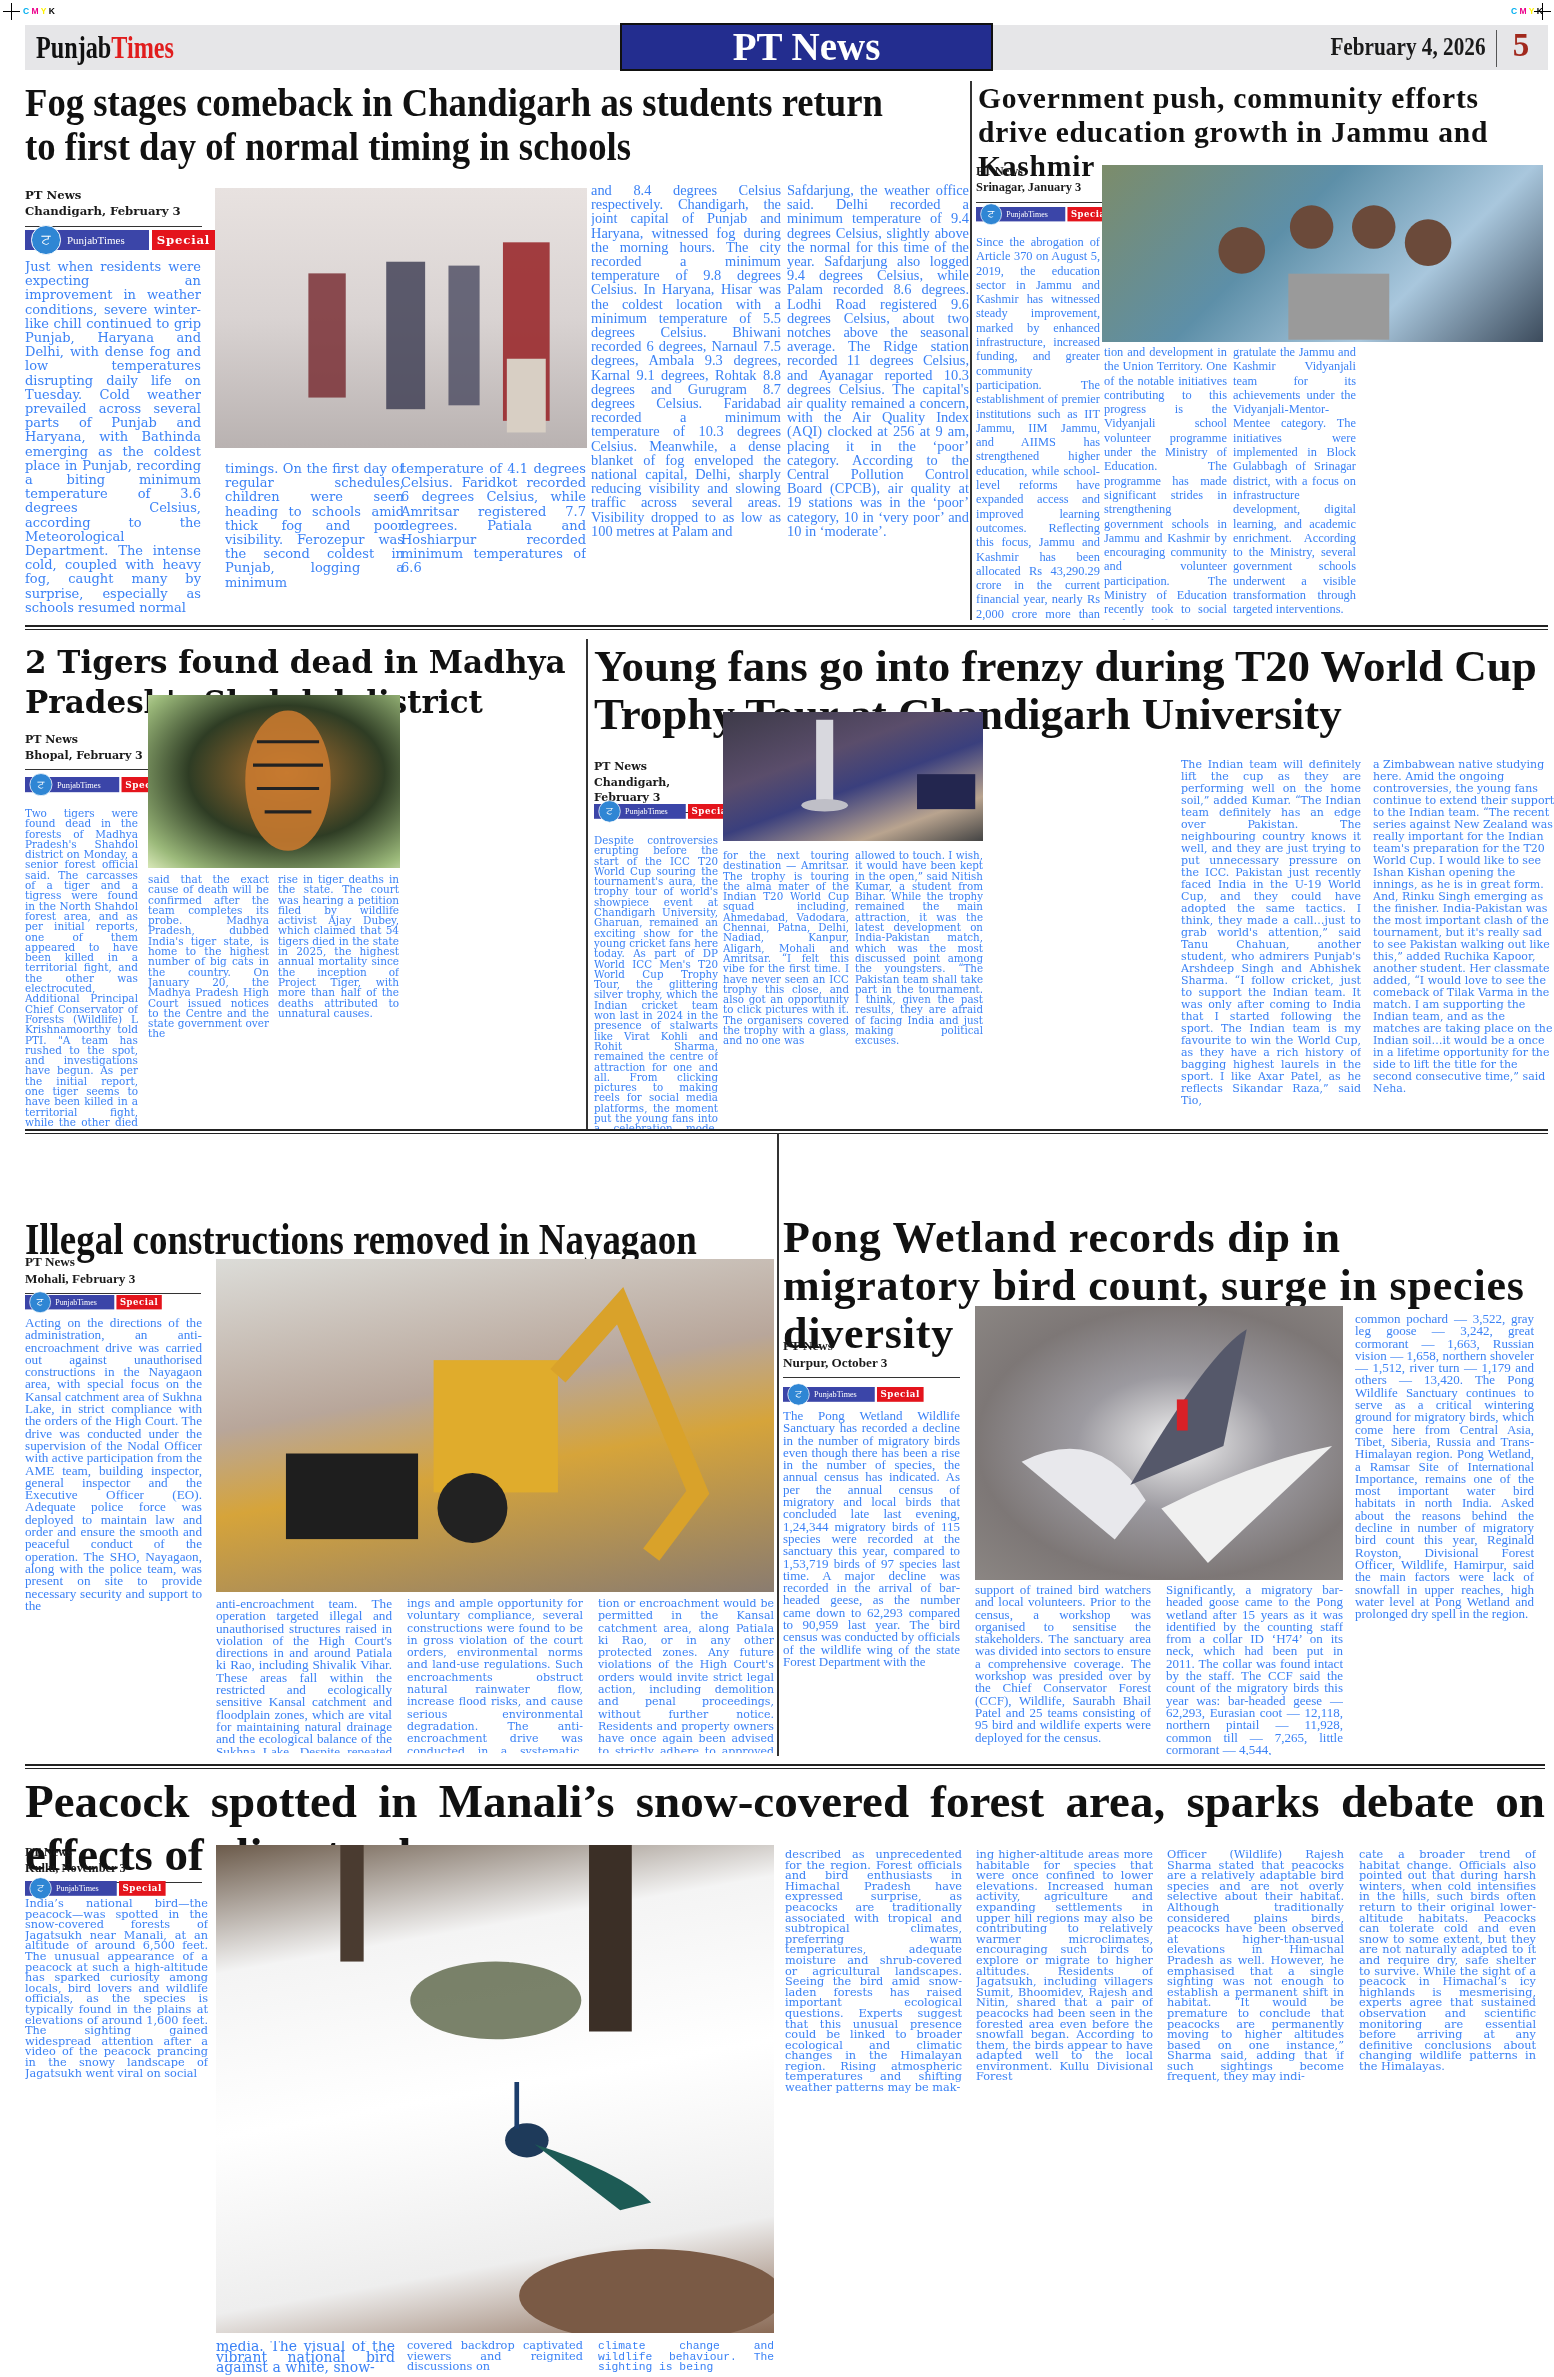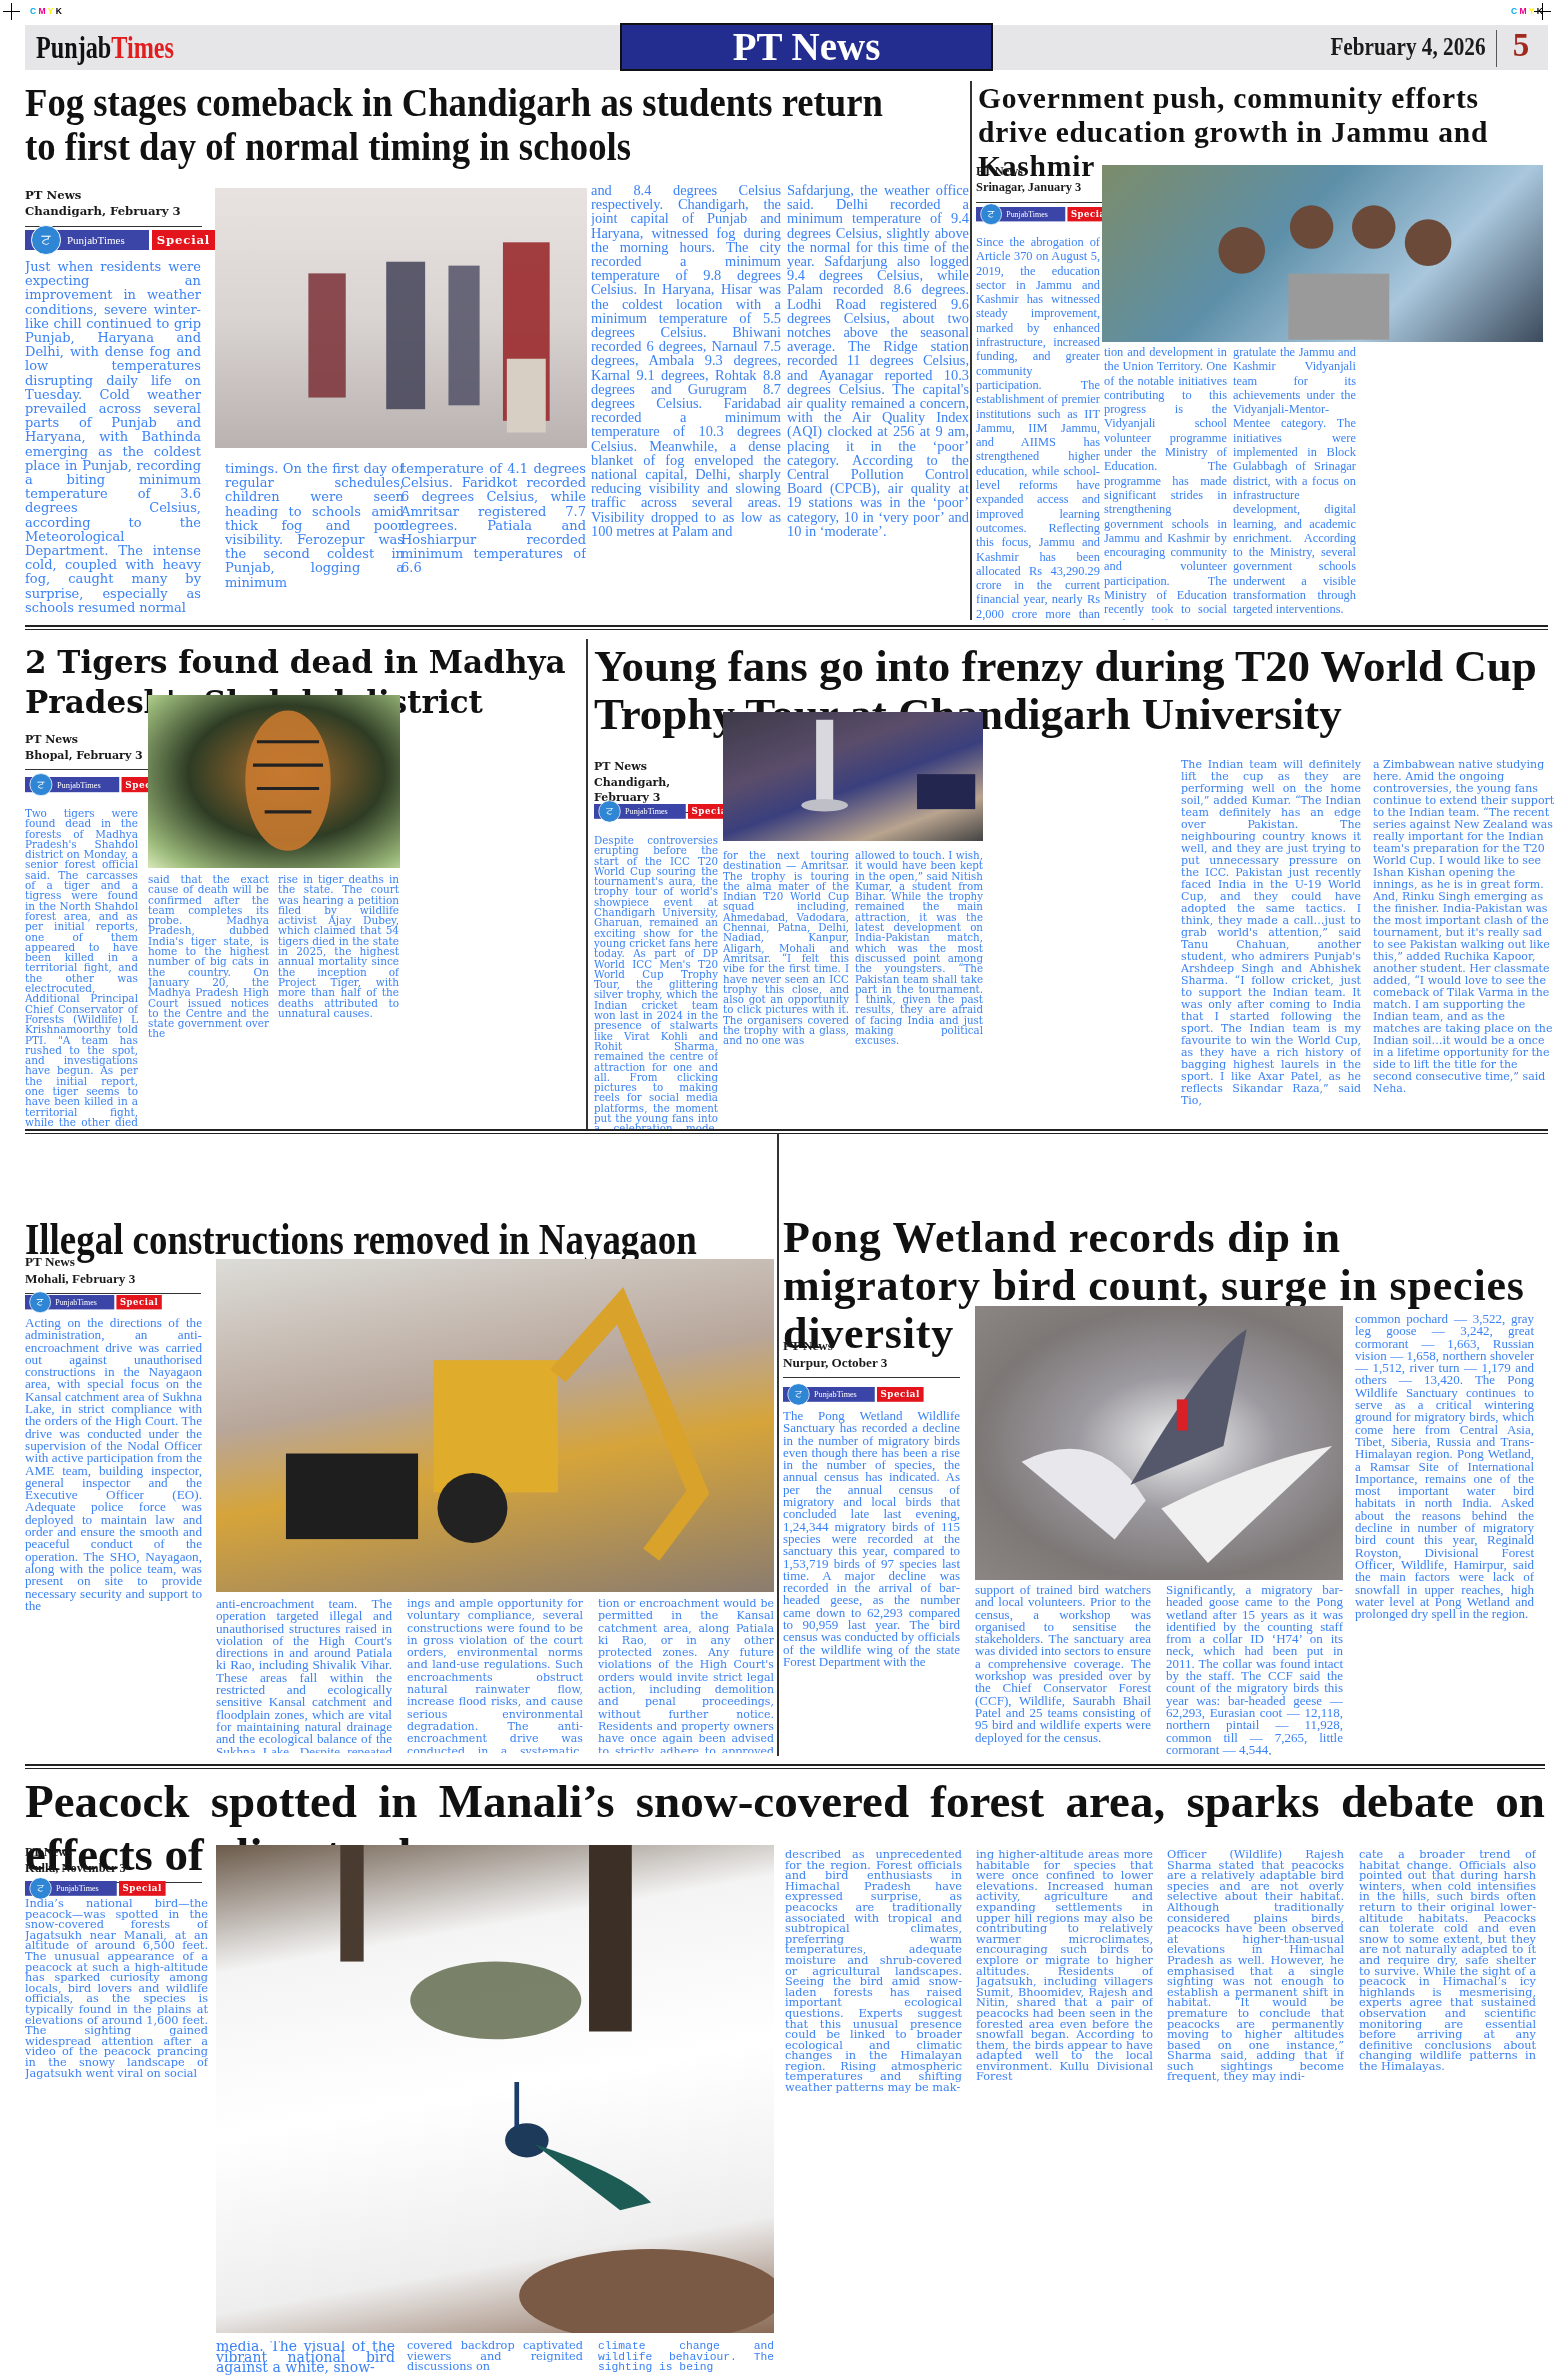--- a/index.html
+++ b/index.html
@@ -34,21 +34,21 @@
   .ph-crowd { background: linear-gradient(160deg,#3d3a48 0%,#5a4d6b 35%,#3a3f7d 55%,#b9a48f 80%,#444 100%); }
   .ph-jcb { background: linear-gradient(170deg,#dcdcd8 0%,#b8a69a 40%,#d6a43a 60%,#8a7c70 100%); }
   .ph-geese { background: radial-gradient(ellipse at 55% 50%,#f2f2f2 0%,#9c9aa0 35%,#7d7776 70%,#8b8683 100%); }
   .ph-snow { background: linear-gradient(170deg,#6b5a4a 0%,#f4f4f4 22%,#ffffff 50%,#eeeeee 80%,#8a6a55 100%); }
   .photo .caption-art { position: absolute; width: 100%; height: 100%; }
 </style>
 </head>
 <body>
 
 <div class="regmark" style="left:3.1px;"></div>
-<div class="cmyk" style="left:30px;"><span class="c">C</span><span class="m">M</span><span class="y">Y</span><span class="k">K</span></div>
+<div class="cmyk" style="left:23px;"><span class="c">C</span><span class="m">M</span><span class="y">Y</span><span class="k">K</span></div>
 <div class="cmyk" style="left:1511px;"><span class="c">C</span><span class="m">M</span><span class="y">Y</span><span class="k">K</span></div>
 <div class="regmark" style="left:1534px;"></div>
 
 <div class="masthead">
   <div class="brand"><span class="b1">Punjab</span><span class="b2">Times</span></div>
   <div class="section-box">PT News</div>
   <div class="date">February 4, 2026</div>
   <div class="pgsep"></div>
   <div class="pgnum">5</div>
 </div>

